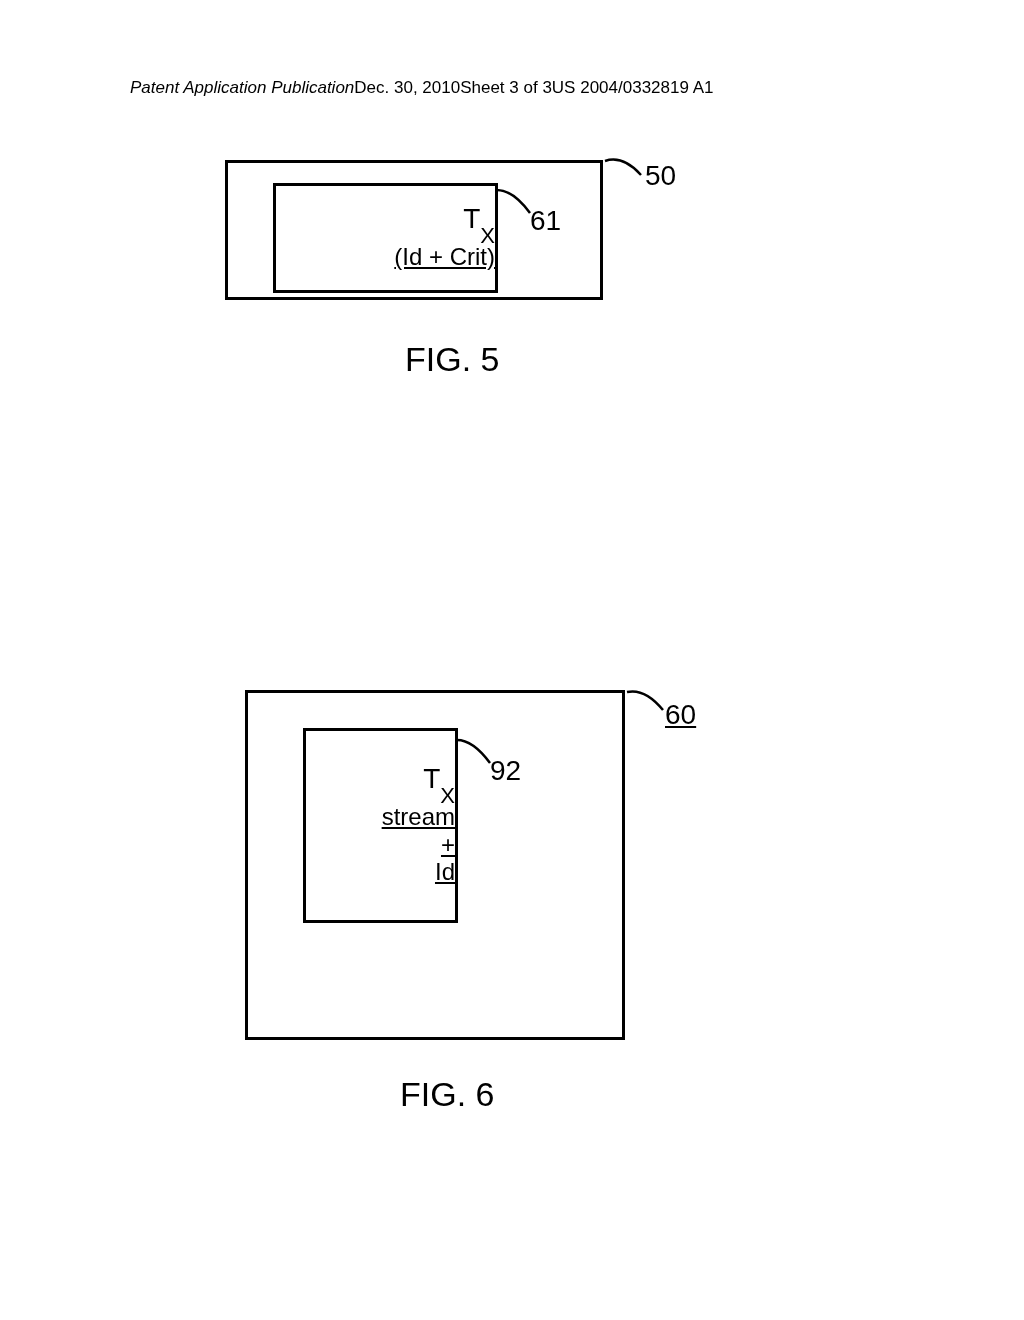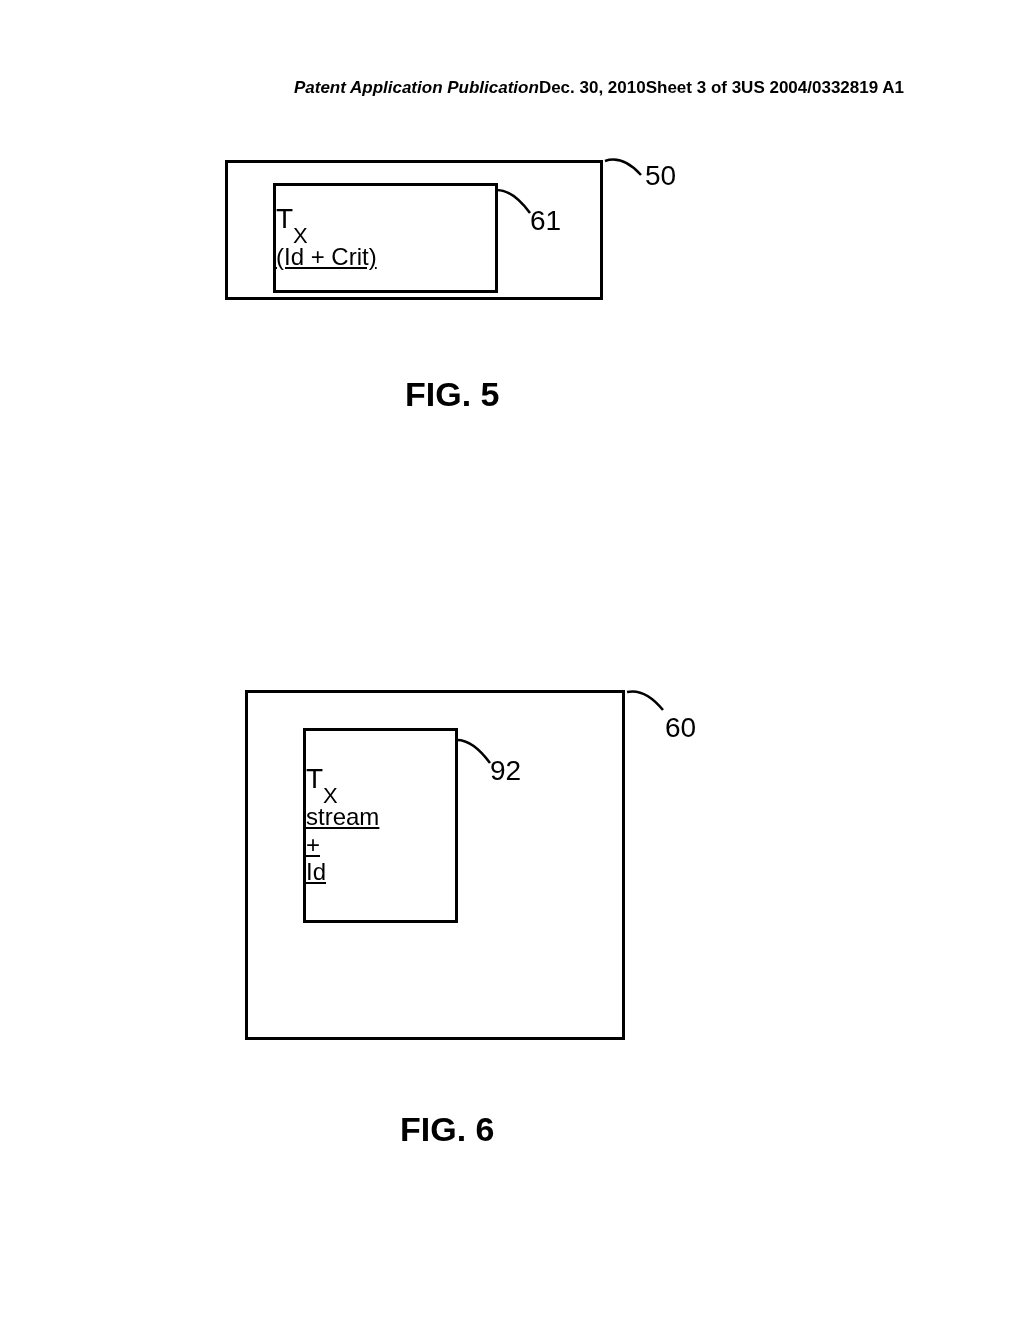--- a/index.html
+++ b/index.html
@@ -13,24 +13,24 @@
       background: white;
       font-family: Arial, sans-serif;
       position: relative;
     }
     .header {
       position: absolute;
       top: 78px;
       left: 0;
       right: 0;
       display: flex;
-      justify-content: flex-end;
+      justify-content: flex-start;
       padding: 0 120px 0 130px;
       font-size: 17px;
-      font-weight: bold;
+      font-weight: normal;
     }
     .header-left {
       font-style: italic;
     }
     .figure-container {
       position: absolute;
     }
     .fig5-container {
       top: 160px;
       left: 225px;
@@ -51,21 +51,21 @@
     }
     .fig6-outer {
       width: 380px;
       height: 350px;
     }
     .inner-box {
       border: 3px solid black;
       position: absolute;
       display: flex;
       flex-direction: column;
-      align-items: flex-start;
+      align-items: flex-end;
       justify-content: center;
       text-align: center;
     }
     .fig5-inner {
       top: 20px;
       left: 45px;
       width: 225px;
       height: 110px;
     }
     .fig6-inner {
@@ -93,24 +93,23 @@
     .leader-line {
       position: absolute;
     }
     .ref-label {
       position: absolute;
       font-size: 28px;
     }
     .fig-caption {
       position: absolute;
       font-size: 34px;
-      font-weight: bold;
+      font-weight: normal;
       left: 50%;
       transform: translateX(-50%);
-      margin-top: 35px;
     }
     .fig5-caption {
       top: 340px;
       left: 405px;
       transform: none;
     }
     .fig6-caption {
       top: 1075px;
       left: 400px;
       transform: none;
@@ -161,15 +160,15 @@
   </div>
 
   <svg class="leader-line" style="top:48px; left:210px;" width="60" height="40">
     <path d="M 2 2 Q 18 2 35 25" stroke="black" stroke-width="2.5" fill="none"></path>
   </svg>
   <div class="ref-label" style="top:65px; left:245px;">92</div>
 
   <svg class="leader-line" style="top:-2px; left:380px;" width="60" height="40">
     <path d="M 2 4 Q 20 0 38 22" stroke="black" stroke-width="2.5" fill="none"></path>
   </svg>
-  <div class="ref-label" style="top:22px; left:420px;">60</div>
+  <div class="ref-label" style="top:9px; left:420px;text-decoration:underline;">60</div>
 </div>
 <div class="fig-caption fig6-caption">FIG. 6</div>
 
 </body></html>

